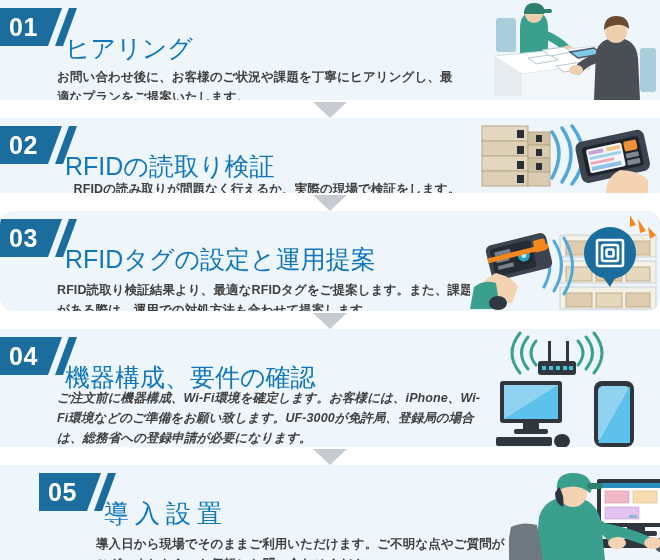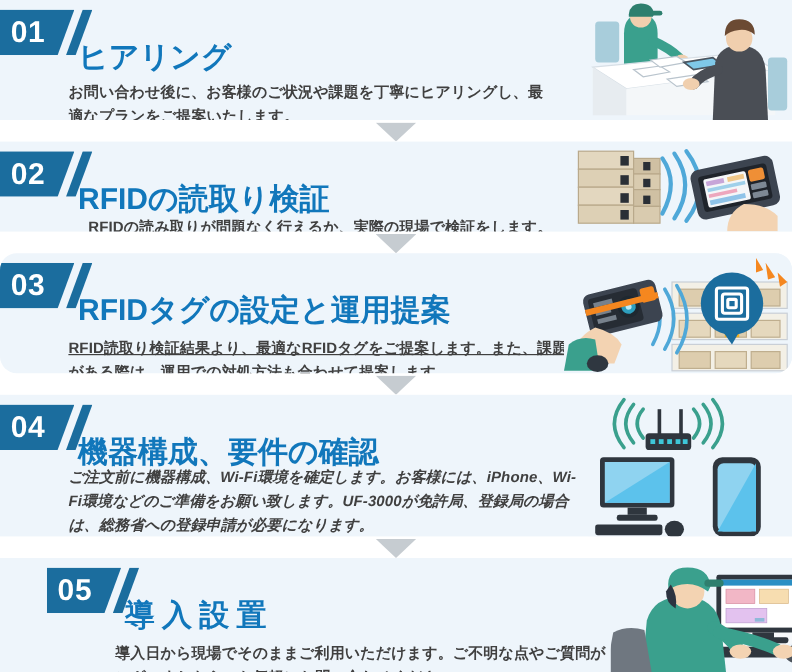--- a/index.html
+++ b/index.html
@@ -36,21 +36,21 @@
     position:absolute;left:55px;top:8px;
     width:22px;height:38px;
     background:#1b6d9e;
     -webkit-clip-path:polygon(14px 0,22px 0,8px 38px,0 38px);
     clip-path:polygon(14px 0,22px 0,8px 38px,0 38px);
   }
 
   .title{
     position:absolute;left:65px;top:10px;
     color:#1177bb;
-    font-size:25px;font-weight:bold;
+    font-size:25px;font-weight:normal;
     line-height:34px;
     white-space:nowrap;
   }
   .title.spaced{letter-spacing:6px;}
 
   .body-text{
     position:absolute;left:57px;
     color:#404040;
     font-size:12.5px;
     font-weight:bold;
@@ -202,21 +202,21 @@
 
   <div class="arrow" id="arrow2"></div>
 
   <section class="step" id="step3">
     <div class="step-inner">
       <div class="badge">
         <span>03</span>
       </div>
       <div class="badge-slash"></div>
       <h2 class="title">RFIDタグの設定と運用提案</h2>
-      <p class="body-text" id="t3-body" style="width:420px;text-decoration:underline;">RFID読取り検証結果より、最適なRFIDタグをご提案します。また、課題がある際は、運用での対処方法も合わせて提案します。</p>
+      <p class="body-text" id="t3-body" style="width:420px;">RFID読取り検証結果より、最適なRFIDタグをご提案します。また、課題がある際は、運用での対処方法も合わせて提案します。</p>
 
       <div class="art">
         <svg width="190" height="100" viewBox="0 0 190 100">
           <rect x="0" y="0" width="190" height="100" fill="#eef5fb"></rect>
 
           <g>
             <rect x="90" y="24" width="96" height="22" fill="#f3f0e6" stroke="#c9cfd6"></rect>
             <rect x="90" y="50" width="96" height="22" fill="#f3f0e6" stroke="#c9cfd6"></rect>
             <rect x="90" y="76" width="96" height="22" fill="#f3f0e6" stroke="#c9cfd6"></rect>
             <rect x="96" y="30" width="26" height="14" fill="#ddcdae" stroke="#bfae8e"></rect>

